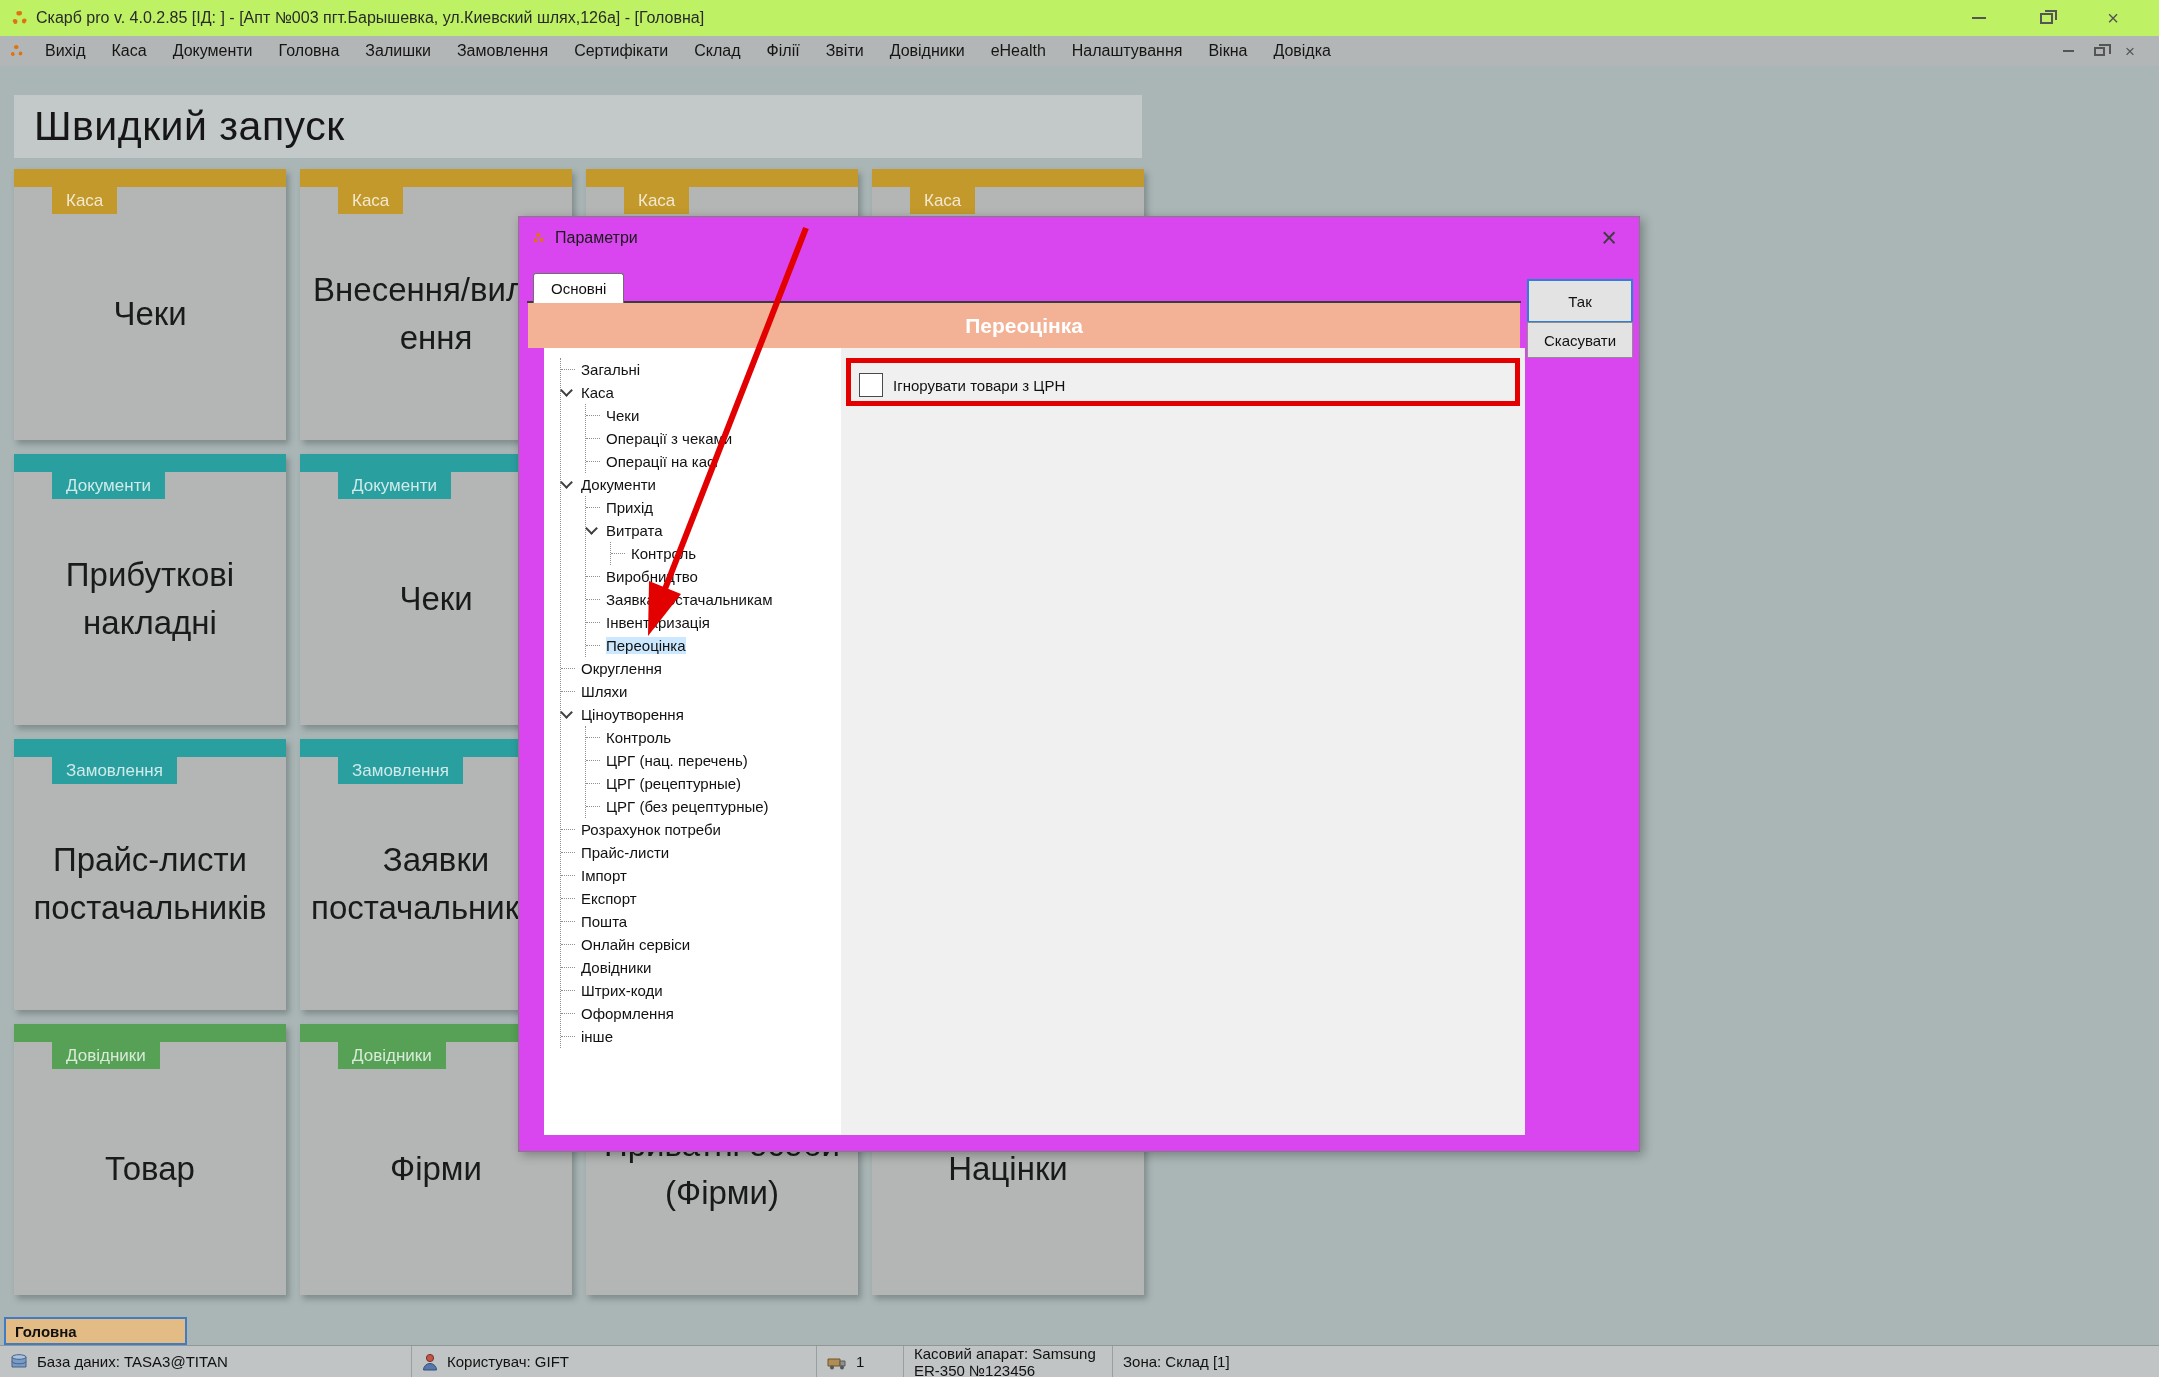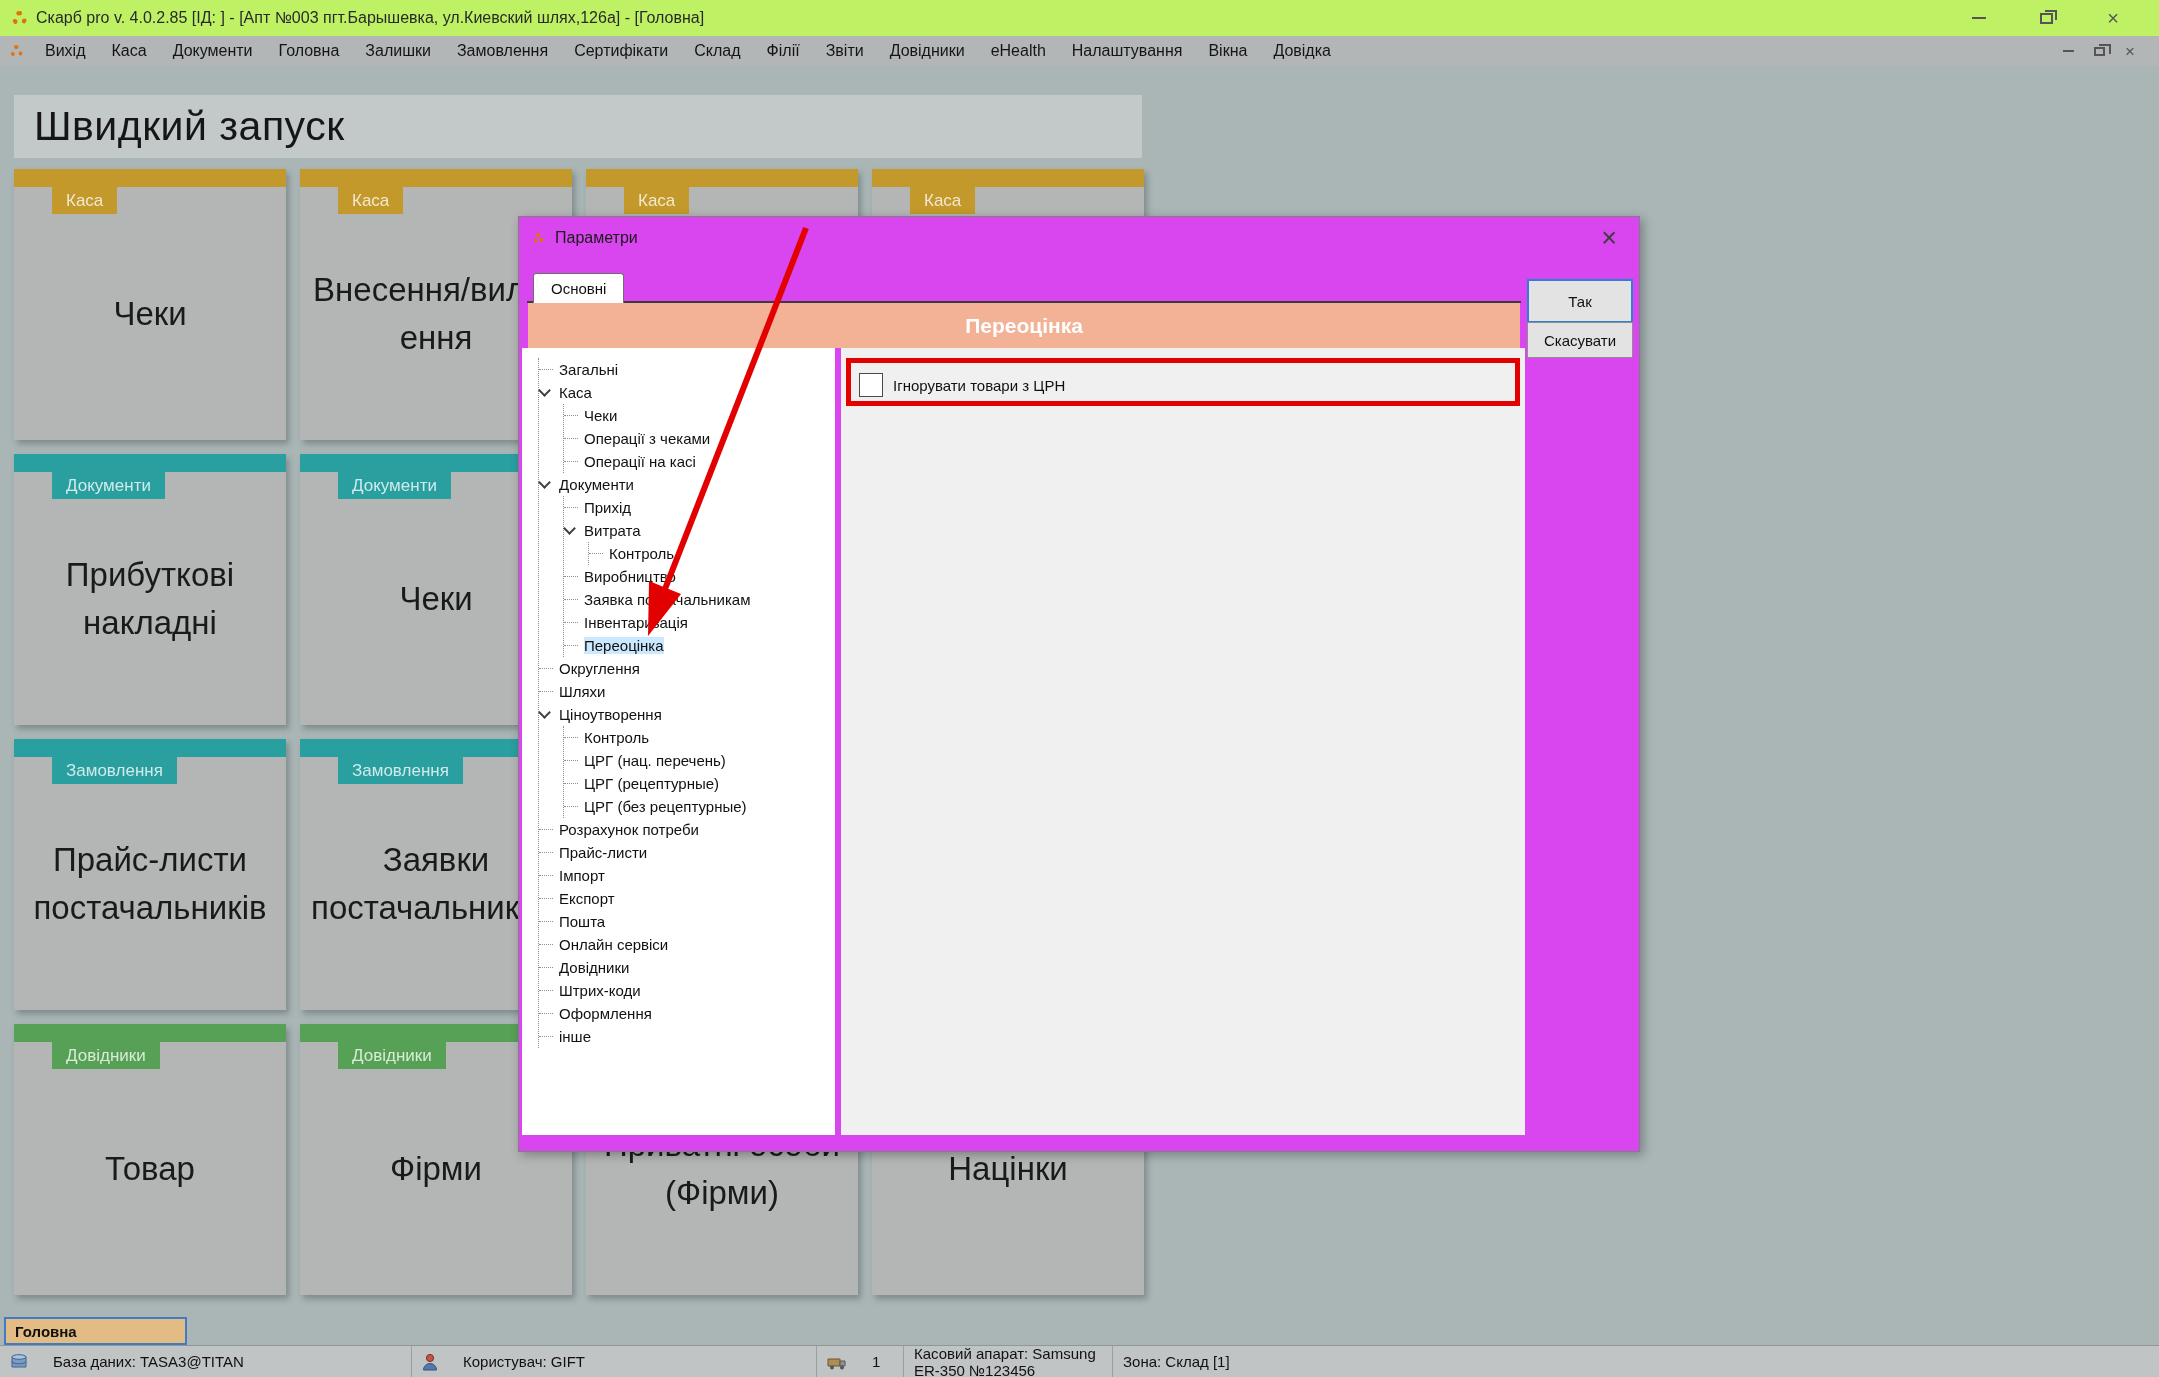--- a/index.html
+++ b/index.html
@@ -74,21 +74,21 @@
     position:absolute; top:56px; left:14px; height:30px; padding:0 17px;
     background:#fff; border:1px solid #6e6e6e; border-bottom:none; border-radius:3px 3px 0 0;
     display:flex; align-items:center; font-size:15px; z-index:3;
   }
   .dlg-tabline { position:absolute; top:84px; left:8px; width:994px; border-top:2px solid #3c3c3c; z-index:2; }
   .dlg-banner {
     position:absolute; top:86px; left:9px; width:992px; height:45px; background:#f3b296;
     display:flex; align-items:center; justify-content:center;
     color:#ffffff; font-weight:bold; font-size:21px;
   }
-  .dlg-tree-panel { position:absolute; top:131px; left:3px; width:313px; bottom:16px; background:#fff; padding:10px 0 0 14px; overflow:hidden; }
+  .dlg-tree-panel { position:absolute; top:131px; left:25px; width:313px; bottom:16px; background:#fff; padding:10px 0 0 14px; overflow:hidden; }
   .dlg-content-panel { position:absolute; top:131px; left:322px; width:684px; bottom:16px; background:#f0f0f0; }
   .dlg-checkrow { position:absolute; top:25px; left:18px; display:flex; align-items:center; gap:10px; font-size:15px; color:#111; }
   .checkbox { width:24px; height:24px; background:#fff; border:1px solid #4a4a4a; flex:none; }
   .btn {
     position:absolute; left:1008px; width:106px; display:flex; align-items:center; justify-content:center;
     background:#e3e3e3; font-size:15px; color:#111;
   }
   .btn-ok { top:62px; height:44px; border:2px solid #2f7fd6; }
   .btn-cancel { top:105px; height:36px; border:1px solid #8f8f8f; }
 
@@ -116,21 +116,21 @@
   .home-tab {
     position:absolute; left:4px; bottom:32px; width:183px; height:28px;
     background:#e2bc84; border:2px solid #3e7cc6; display:flex; align-items:center;
     padding-left:9px; font-size:15px; color:#111;font-weight:bold;
   }
   .statusbar {
     position:absolute; left:0; bottom:0; width:2159px; height:32px;
     background:#c1c4c4; border-top:1px solid #919696;
     display:flex; align-items:center; font-size:15px; color:#111;
   }
-  .status-sec { display:flex; align-items:center; gap:25px; height:100%; padding:0 10px; border-right:1px solid #9aa0a0; flex:none; }
+  .status-sec { display:flex; align-items:center; gap:9px; height:100%; padding:0 10px; border-right:1px solid #9aa0a0; flex:none; }
   .status-sec.last { border-right:none; }
   .s1{ width:412px; } .s2{ width:405px; } .s3{ width:87px; } .s4{ width:209px; }
   .sicon { flex:none; display:flex; }
 </style>
 </head>
 <body>
 
 <div class="titlebar">
   <span class="app-icon"></span>
   <span>Скарб pro v. 4.0.2.85 [ІД:      ] - [Апт №003 пгт.Барышевка, ул.Киевский шлях,126а] - [Головна]</span>

